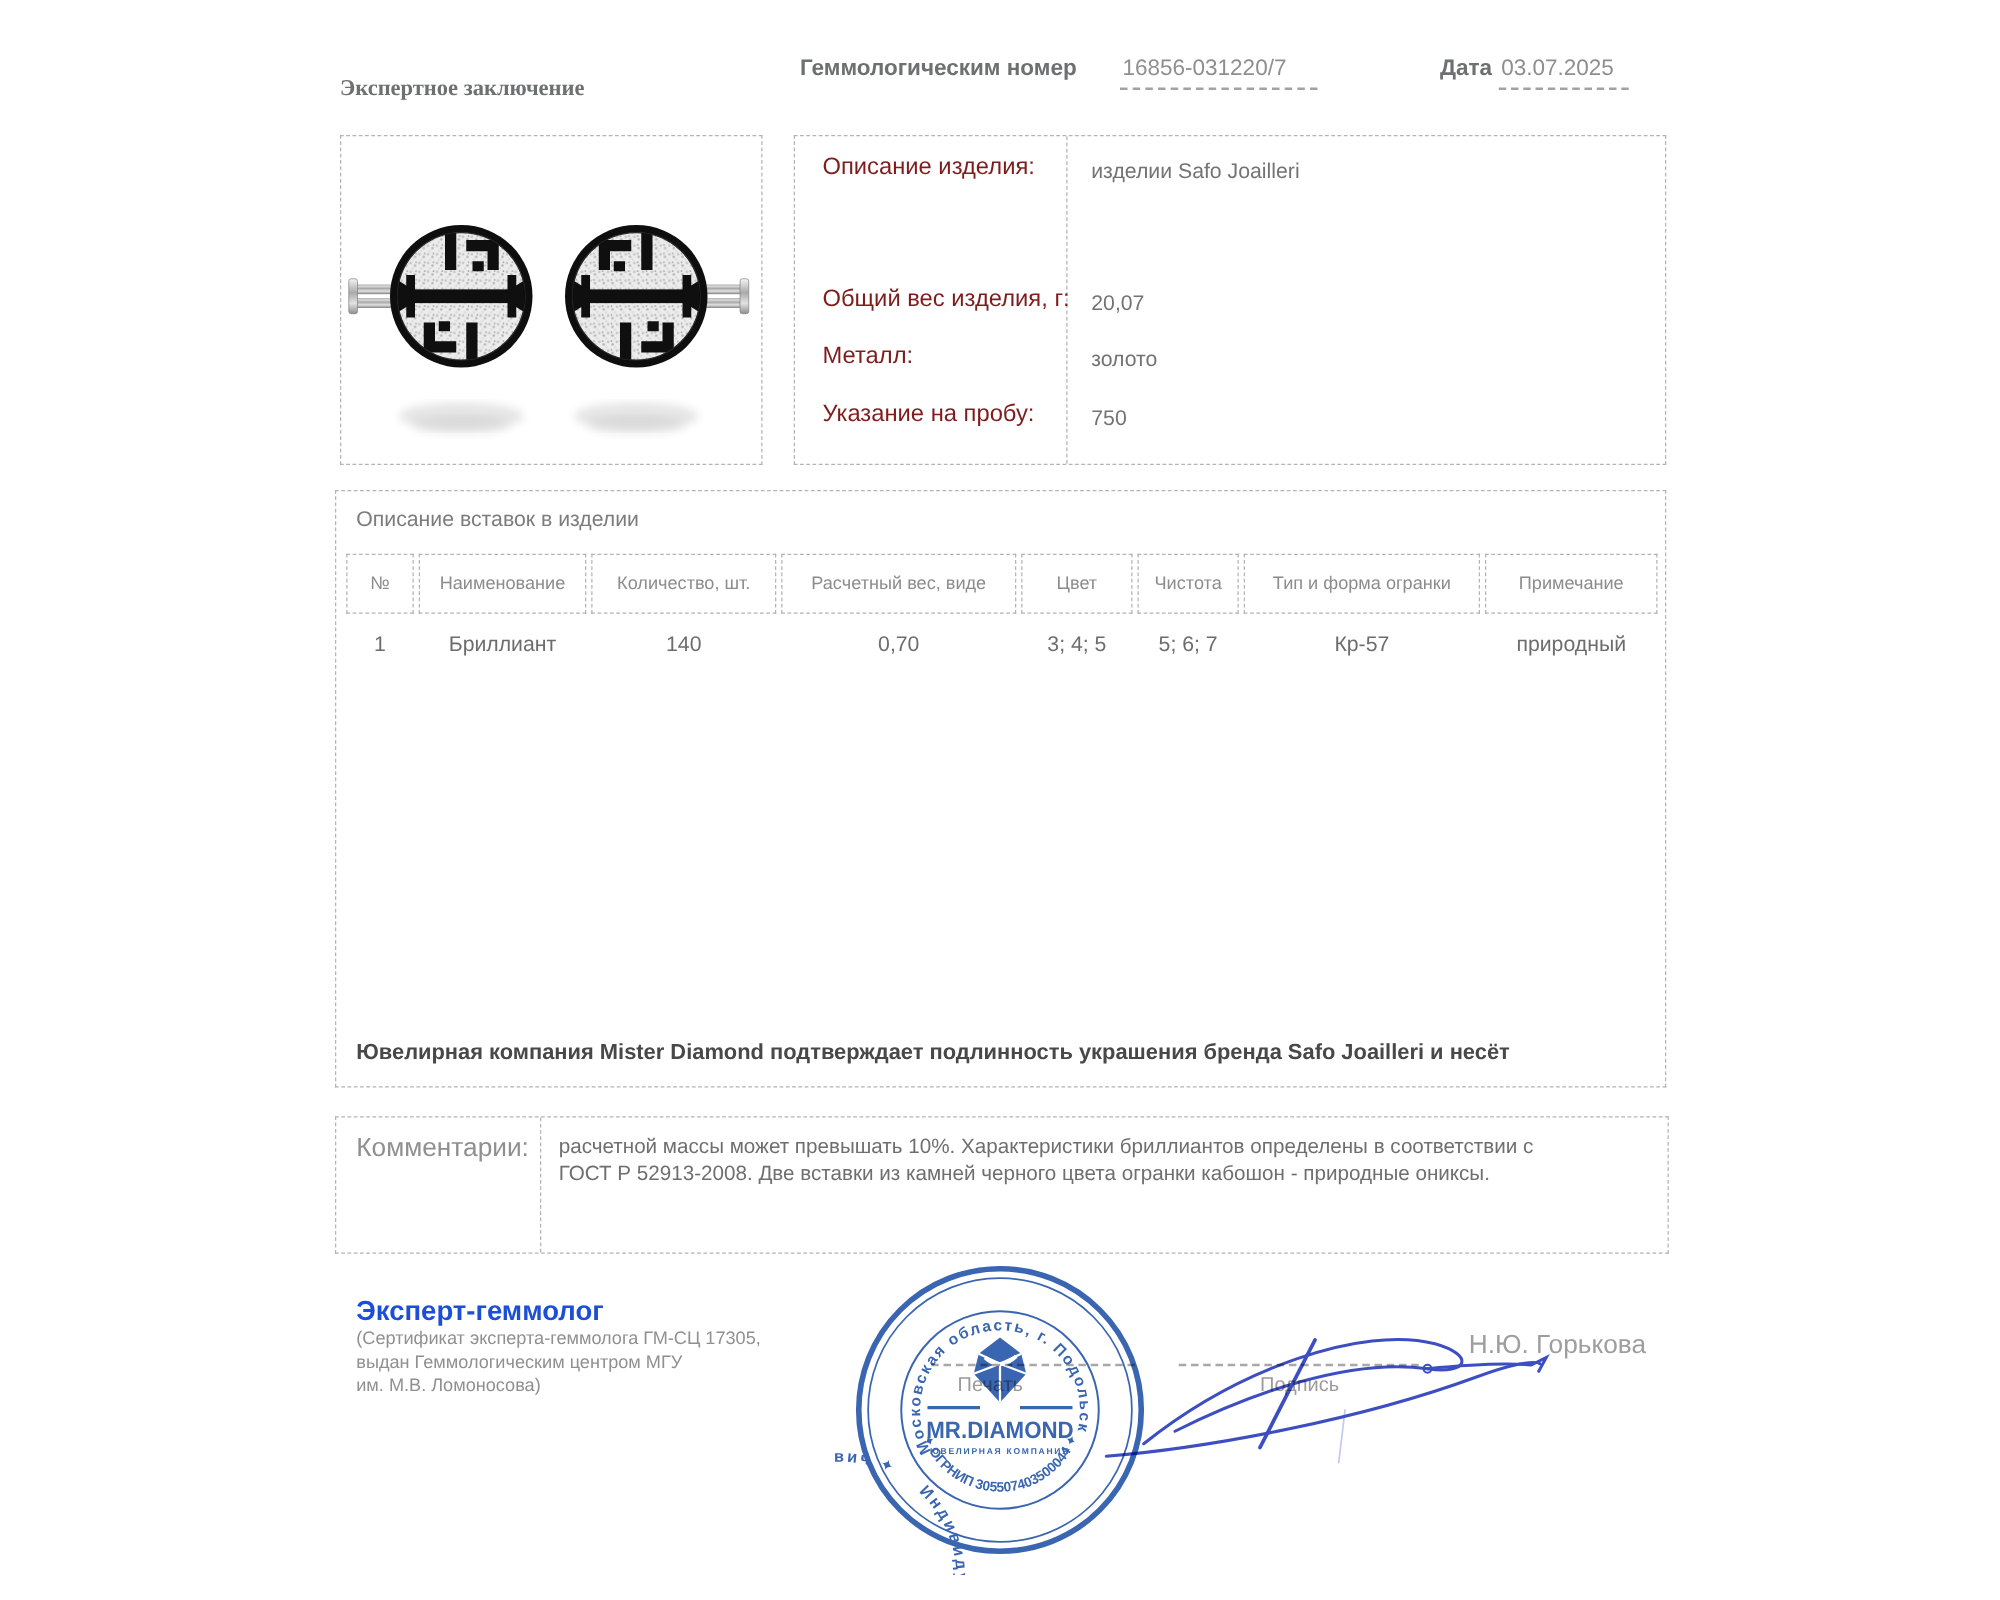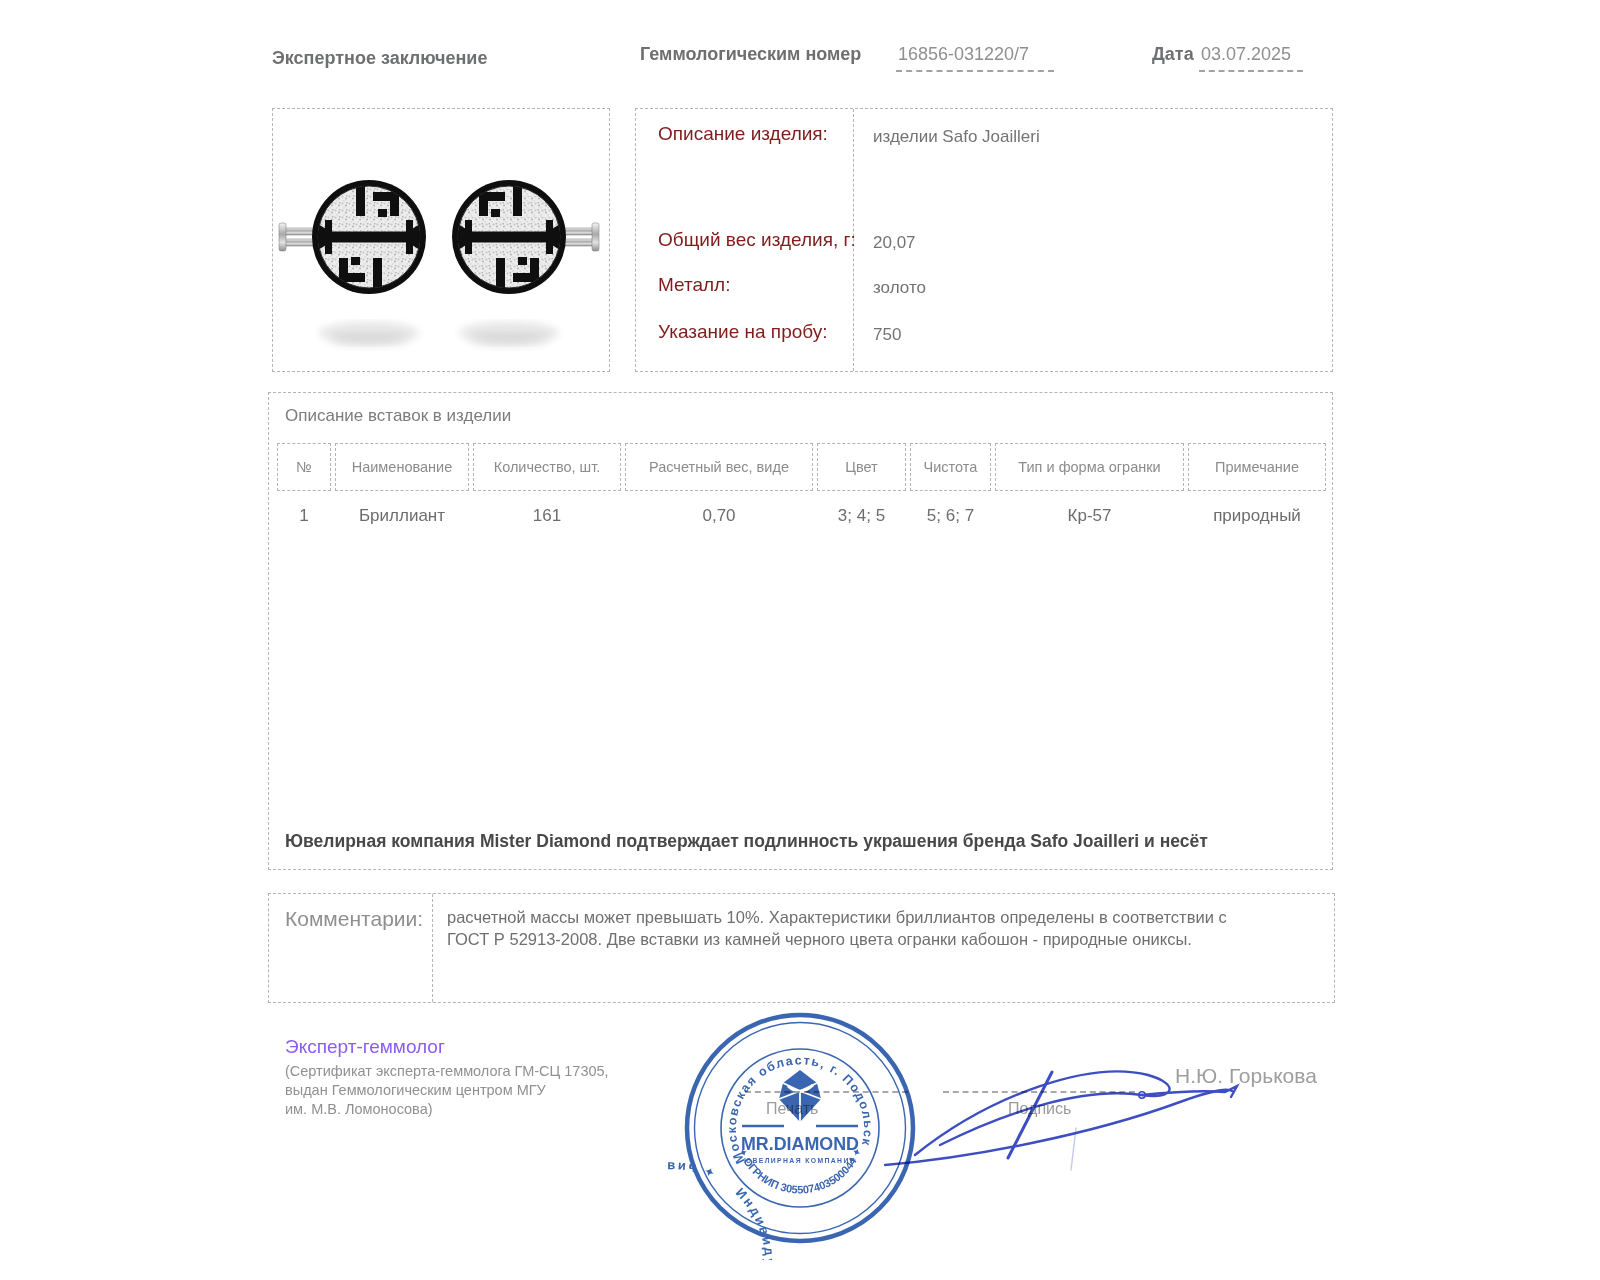--- a/index.html
+++ b/index.html
@@ -35,34 +35,34 @@
       color:#484848;line-height:28px;}
   .statement div{white-space:nowrap;}
 
   
   .com-divider{position:absolute;left:163px;top:0;bottom:0;border-left:1px dashed #b4b4b4;}
   .com-label{position:absolute;left:16px;top:13px;font-size:21px;color:#8f8f8f;}
   .com-text{position:absolute;left:178px;top:12px;width:880px;font-size:16.5px;color:#6f6f6f;line-height:22px;}
   .com-text div{white-space:nowrap;}
 
   
-  .exp-title{font-size:19px;color:#8b5cf6;}
+  .exp-title{font-size:22px;color:#1d4ed8;font-weight:bold;}
   .exp-cert{font-size:14.5px;color:#909090;line-height:19px;}
   .field-line{border-bottom:2px dashed #a8a8a8;height:0;}
   .field-label{font-size:16px;color:#9b9b9b;white-space:nowrap;}
   .expert-name{font-size:21px;color:#9e9e9e;white-space:nowrap;}
   .stamp-svg{mix-blend-mode:multiply;opacity:.93;}
   .sign-svg{mix-blend-mode:multiply;}
 </style>
 </head>
 <body>
 
 <div class="page">
 
-  <div class="abs hdr-label" style="left:272px;top:48px;">Экспертное заключение</div>
+  <div class="abs hdr-label" style="left:272px;top:60px;font-family:Liberation Serif, serif;">Экспертное заключение</div>
   <div class="abs hdr-label" style="left:640px;top:44px;">Геммологическим номер</div>
   <div class="abs hdr-value" style="left:896px;top:44px;min-width:150px;">16856-031220/7</div>
   <div class="abs hdr-label" style="left:1152px;top:44px;">Дата</div>
   <div class="abs hdr-value" style="left:1199px;top:44px;min-width:96px;">03.07.2025</div>
 
   <div class="abs dashed" style="left:272px;top:108px;width:338px;height:264px;background:#fff;">
     <svg width="336" height="262" viewBox="0 0 336 262">
       <defs>
         <pattern id="pave" width="7" height="7" patternUnits="userSpaceOnUse">
           <rect width="7" height="7" fill="#ececec"></rect>
@@ -153,21 +153,21 @@
       <div class="th c3">Расчетный вес, виде</div>
       <div class="th c4">Цвет</div>
       <div class="th c5">Чистота</div>
       <div class="th c6">Тип и форма огранки</div>
       <div class="th c7">Примечание</div>
     </div>
 
     <div class="trow">
       <div class="td c0">1</div>
       <div class="td c1">Бриллиант</div>
-      <div class="td c2">161</div>
+      <div class="td c2">140</div>
       <div class="td c3">0,70</div>
       <div class="td c4">3; 4; 5</div>
       <div class="td c5">5; 6; 7</div>
       <div class="td c6">Кр-57</div>
       <div class="td c7">природный</div>
     </div>
 
     <div class="statement">
         <div>Ювелирная компания Mister Diamond подтверждает подлинность украшения бренда Safo Joailleri и несёт</div>
       </div>

